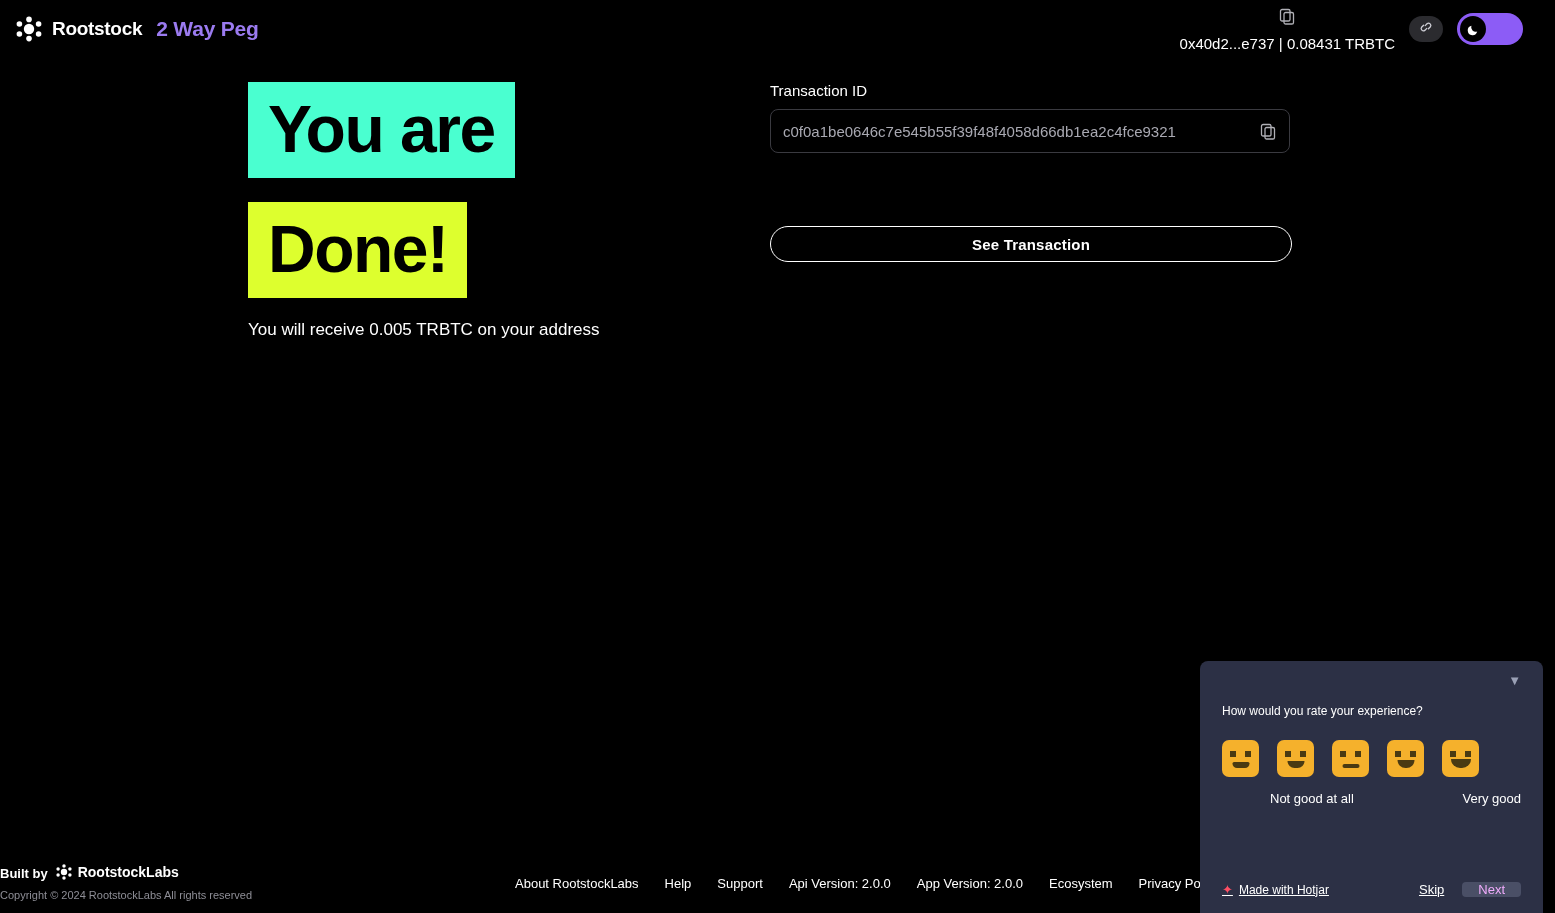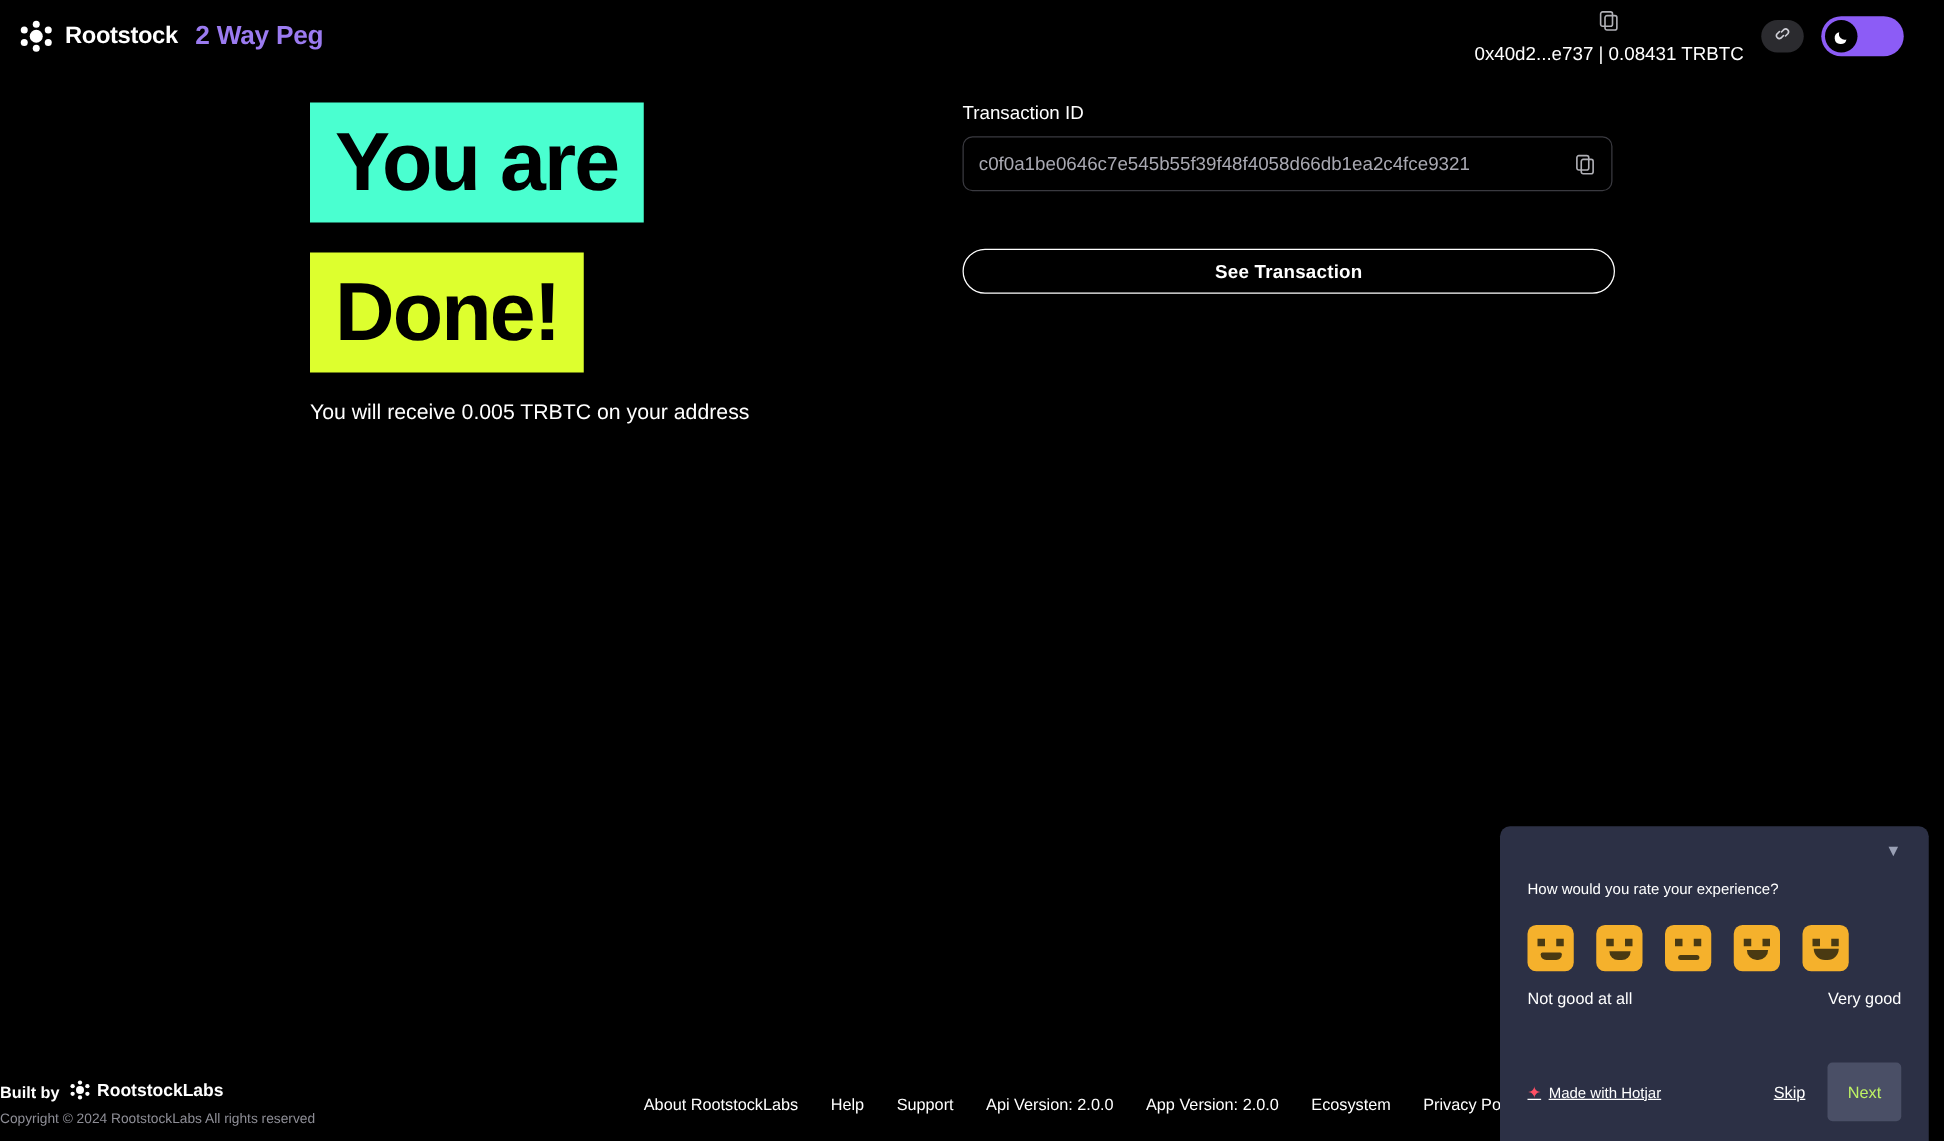--- a/index.html
+++ b/index.html
@@ -133,21 +133,21 @@
     border-radius: 18px;
     border: 1px solid #ffffff;
     background: #000000;
     color: #ffffff;
     font-size: 15px;
     font-weight: bold;
     letter-spacing: 0.2px;
     display: flex; align-items: center; justify-content: center;
     cursor: pointer;
   }
-  .btn-see { margin-top: 46px; }
+  .btn-see { margin-top: 73px; }
   .btn-start { margin-top: 16px; }
 
   
   .footer {
     position: absolute; left: 0; bottom: 0;
     width: 1555px; height: 62px;
   }
   .built-by {
     position: absolute; left: 0; bottom: 30px;
     display: flex; align-items: center; gap: 8px;
@@ -210,44 +210,44 @@
     border-radius: 2px;
   }
   .face.angry .mouth { border-radius: 2px 2px 6px 6px; height: 6px; }
   .face.sad .mouth { border-radius: 0 0 8px 8px; height: 7px; }
   .face.neutral .mouth { height: 4px; border-radius: 2px; }
   .face.happy .mouth { border-radius: 0 0 9px 9px; height: 8px; background: #4a3a12; }
   .face.love .mouth { border-radius: 0 0 10px 10px; height: 9px; width: 20px; }
   .scale-labels {
     margin-top: 14px;
     display: flex; justify-content: space-between;
-    font-size: 13px; color: #ffffff;
+    font-size: 13px; color: #ffffff; margin-left: 48px;
   }
   .hotjar-footer {
     position: absolute; left: 22px; right: 22px; bottom: 16px;
     display: flex; align-items: center;
   }
   .made-with {
     display: flex; align-items: center; gap: 6px;
     font-size: 12px; color: #ffffff;
     text-decoration: underline;
     cursor: pointer;
   }
   .hj-spark { color: #ff4f64; font-size: 13px; }
   .hotjar-actions {
     margin-left: auto;
     display: flex; align-items: center; gap: 18px;
   }
   .skip-link {
     font-size: 13px; color: #ffffff; text-decoration: underline; cursor: pointer;
   }
   .next-btn {
-    background: #4a4f66; color: #bef264;
+    background: #4a4f66; color: #f0abfc;
     border: none; border-radius: 4px;
-    font-size: 13px; padding: 16px 16px;
+    font-size: 13px; padding: 0 16px;
     cursor: pointer;
     font-family: "Liberation Sans", sans-serif;
     text-align: right;
   }
 </style>
 </head>
 <body>
 
 <div class="app">
 

